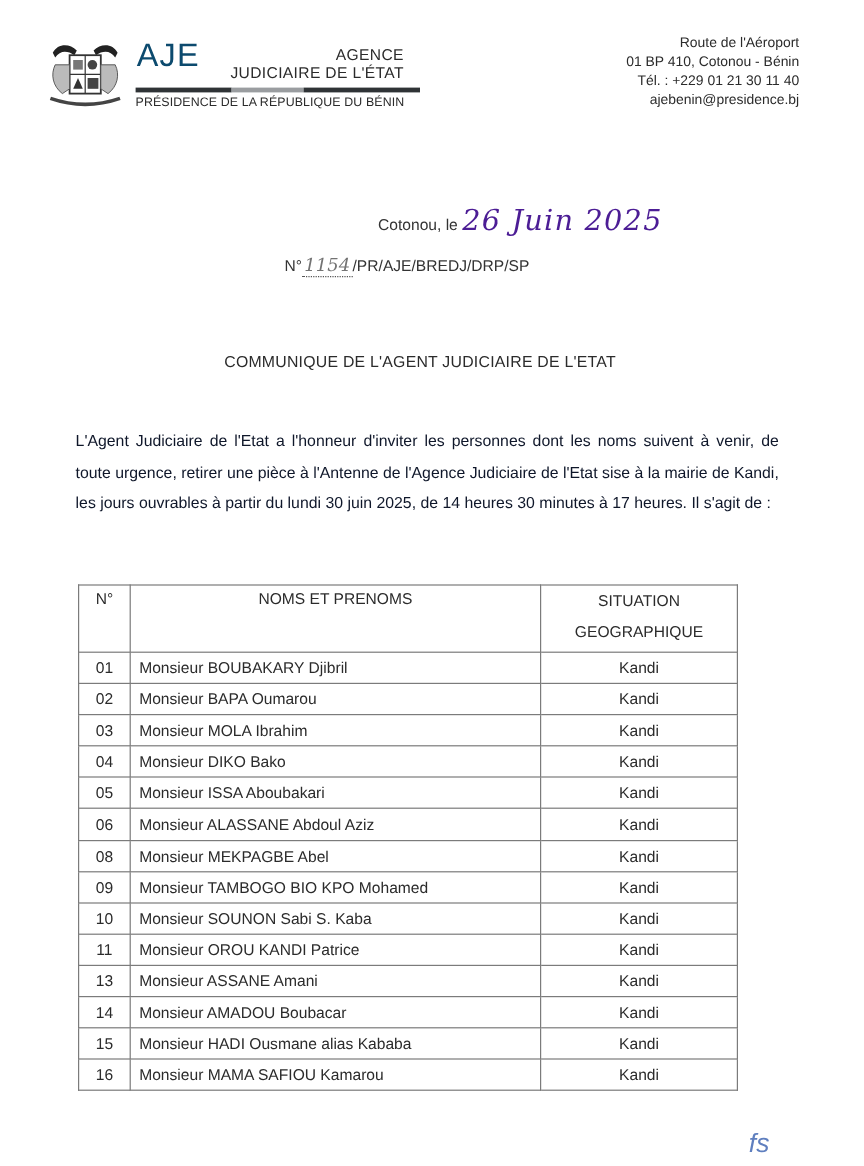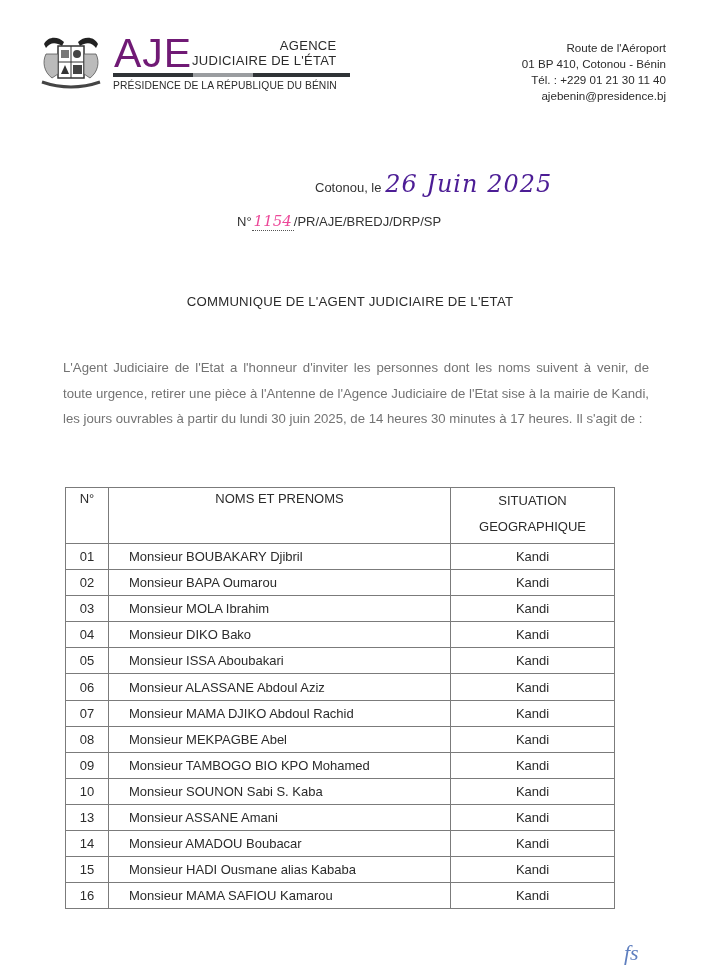--- a/index.html
+++ b/index.html
@@ -3,50 +3,50 @@
 <meta charset="utf-8">
 <style>
   html, body { margin: 0; padding: 0; }
   body {
     width: 720px; height: 972px; background: #ffffff; position: relative; overflow: hidden;
     font-family: "DejaVu Sans", "Liberation Sans", sans-serif; color: #2a2a2a;
   }
   .abs { position: absolute; }
   
   .emblem { left: 36px; top: 34px; width: 70px; height: 58px; }
-  .logo-aje { left: 114px; top: 33px; font-size: 41px; letter-spacing: 1px; color: #701a75; line-height: 1; font-family: "Liberation Sans", sans-serif; }
+  .logo-aje { left: 114px; top: 33px; font-size: 27px; letter-spacing: 1px; color: #0c4a6e; line-height: 1; font-family: "Liberation Sans", sans-serif; }
   .logo-agency { left: 192px; top: 38px; font-size: 13px; line-height: 15px; color: #2b2b2b; letter-spacing: 0.3px; font-family: "Liberation Sans", sans-serif; text-align: right; }
   .logo-bar { left: 113px; top: 73px; width: 237px; height: 4px; display: flex; }
   .logo-bar .seg1 { width: 80px; background: #2f3336; }
   .logo-bar .seg2 { width: 60px; background: #9a9da0; }
   .logo-bar .seg3 { flex: 1; background: #2f3336; }
   .logo-presidence { left: 113px; top: 80px; font-size: 10.3px; color: #2b2b2b; letter-spacing: 0.1px; font-family: "Liberation Sans", sans-serif; }
   
-  .contact { right: 54px; top: 40px; text-align: right; font-size: 11.6px; line-height: 16px; color: #2b2b2b; font-family: "Liberation Sans", sans-serif; }
+  .contact { right: 54px; top: 28px; text-align: right; font-size: 11.6px; line-height: 16px; color: #2b2b2b; font-family: "Liberation Sans", sans-serif; }
   
   .date-line { left: 315px; top: 170px; font-size: 13px; color: #333; font-family: "Liberation Sans", sans-serif; }
   .handwritten { font-family: "DejaVu Serif", serif; font-style: italic; color: #4c1d95; font-size: 24px; letter-spacing: 1px; }
   .ref-line { left: 237px; top: 212px; font-size: 13px; color: #333; font-family: "Liberation Sans", sans-serif; }
-  .ref-num { font-family: "DejaVu Serif", serif; font-style: italic; color: #ec4899; font-size: 15px; border-bottom: 1px dotted #555; padding: 0 2px; }
+  .ref-num { font-family: "DejaVu Serif", serif; font-style: italic; color: #737373; font-size: 15px; border-bottom: 1px dotted #555; padding: 0 2px; }
   
   .title { left: 0; width: 700px; top: 294px; text-align: center; font-size: 13.2px; letter-spacing: 0.2px; color: #2b2b2b; font-family: "Liberation Sans", sans-serif; }
   
-  .para { left: 63px; top: 355px; width: 586px; font-size: 13.2px; line-height: 25.6px; text-align: justify; text-align-last: left; color: #737373; font-family: "Liberation Sans", sans-serif; }
+  .para { left: 63px; top: 355px; width: 586px; font-size: 13.2px; line-height: 25.6px; text-align: justify; text-align-last: left; color: #0f172a; font-family: "Liberation Sans", sans-serif; }
   
   .tbl { left: 65px; top: 487px; width: 550px; border-collapse: collapse; font-family: "Liberation Sans", sans-serif; font-size: 13px; color: #2b2b2b; }
   .tbl th, .tbl td { border: 1px solid #7b7b7b; padding: 0; }
   .tbl th { font-weight: normal; vertical-align: top; height: 52px; }
   .tbl th.c-no { width: 42px; padding-top: 3px; }
   .tbl th.c-name { width: 341px; padding-top: 3px; }
   .tbl th.c-loc { line-height: 26px; }
   .tbl td { height: 25.1px; }
   .tbl td.c-no { text-align: center; }
-  .tbl td.c-name { padding-left: 20px; }
+  .tbl td.c-name { padding-left: 7px; }
   .tbl td.c-loc { text-align: center; }
-  .initials { left: 624px; top: 940px; font-family: Liberation Serif, serif; font-style: italic; color: #5f7fbf; font-size: 22px; }
+  .initials { left: 624px; top: 940px; font-family: Liberation Sans, sans-serif; font-style: italic; color: #5f7fbf; font-size: 22px; }
 </style>
 </head>
 <body>
 
 <div class="abs emblem">
   <svg width="70" height="58" viewBox="0 0 70 58">
     <path d="M8 10 C12 2, 22 2, 28 8 L26 12 C20 8, 14 8, 10 14 Z" fill="#222"></path>
     <path d="M62 10 C58 2, 48 2, 42 8 L44 12 C50 8, 56 8, 60 14 Z" fill="#222"></path>
     <rect x="22" y="12" width="26" height="32" fill="#fff" stroke="#333" stroke-width="1.5"></rect>
     <line x1="35" y1="12" x2="35" y2="44" stroke="#333"></line>
@@ -129,37 +129,37 @@
         <td class="c-no">05</td>
         <td class="c-name">Monsieur ISSA Aboubakari</td>
         <td class="c-loc">Kandi</td>
       </tr>
       <tr>
         <td class="c-no">06</td>
         <td class="c-name">Monsieur ALASSANE Abdoul Aziz</td>
         <td class="c-loc">Kandi</td>
       </tr>
       <tr>
-        <td class="c-no">07</td>
-        <td class="c-name">Monsieur MAMA DJIKO Abdoul Rachid</td>
-        <td class="c-loc">Kandi</td>
-      </tr>
-      <tr>
         <td class="c-no">08</td>
         <td class="c-name">Monsieur MEKPAGBE Abel</td>
         <td class="c-loc">Kandi</td>
       </tr>
       <tr>
         <td class="c-no">09</td>
         <td class="c-name">Monsieur TAMBOGO BIO KPO Mohamed</td>
         <td class="c-loc">Kandi</td>
       </tr>
       <tr>
         <td class="c-no">10</td>
         <td class="c-name">Monsieur SOUNON Sabi S. Kaba</td>
+        <td class="c-loc">Kandi</td>
+      </tr>
+      <tr>
+        <td class="c-no">11</td>
+        <td class="c-name">Monsieur OROU KANDI Patrice</td>
         <td class="c-loc">Kandi</td>
       </tr>
       <tr>
         <td class="c-no">13</td>
         <td class="c-name">Monsieur ASSANE Amani</td>
         <td class="c-loc">Kandi</td>
       </tr>
       <tr>
         <td class="c-no">14</td>
         <td class="c-name">Monsieur AMADOU Boubacar</td>

